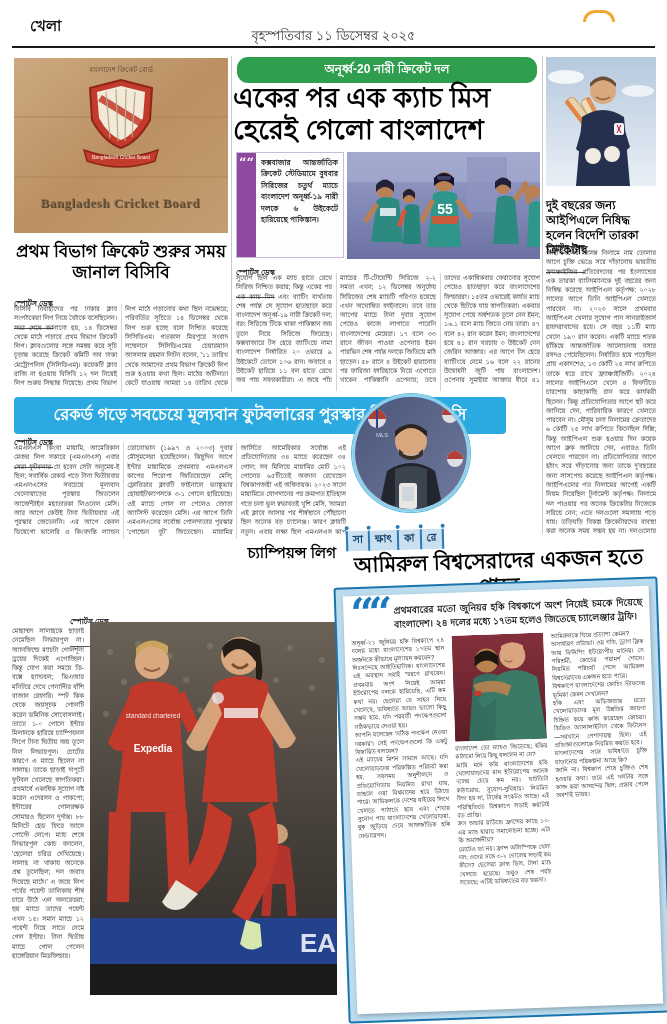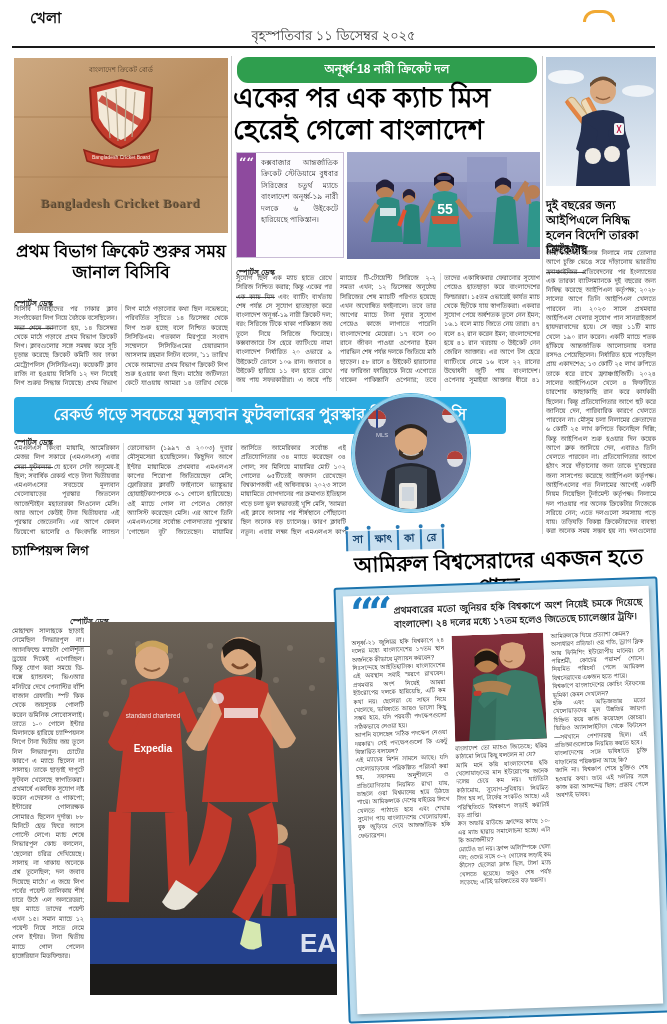--- a/index.html
+++ b/index.html
@@ -1,20 +1,20 @@
 <!DOCTYPE html>
 <html><head>
 <meta charset="utf-8">
 <style>
   html,body{margin:0;padding:0;background:#e8e8e8;}
   .page{position:relative;width:667px;height:1024px;background:#ffffff;margin:0 auto;
         font-family:"Liberation Sans","DejaVu Sans",sans-serif;color:#1a1a1a;overflow:hidden;}
   .abs{position:absolute;}
   
-  .hdr-section{left:30px;top:6px;font-size:15px;font-weight:bold;color:#111;}
+  .hdr-section{left:30px;top:14px;font-size:15px;font-weight:bold;color:#111;}
   .hdr-date{left:0;top:26px;width:667px;text-align:center;font-size:13px;color:#333;}
   .hdr-brand{right:12px;top:12px;text-align:right;}
   .brand-small{display:block;font-size:5px;color:#222;margin-bottom:-2px;text-align:left;}
   .brand-main{font-size:21px;font-weight:bold;color:#111;letter-spacing:0;line-height:1;}
   .brand-accent{color:#d02b20;position:relative;}
   .brand-arc{position:absolute;right:52px;top:10px;width:26px;height:9px;border:3px solid #f0a01e;
              border-bottom:none;border-radius:13px 13px 0 0;opacity:.9;}
   .brand-sep{color:#111;font-weight:normal;font-size:18px;padding:0 2px;}
   .hdr-rule{left:12px;top:46px;width:643px;height:2px;background:#1a1a1a;}
   .vrule{width:1px;background:#c9c9c9;}
@@ -23,26 +23,26 @@
                 border-radius:11px;padding:3px 0;}
   .headline-xl{font-size:27px;font-weight:800;line-height:1.18;text-align:left;color:#000;white-space:pre-line;}
   .headline-lg{font-size:21px;font-weight:800;line-height:1.2;text-align:center;color:#000;white-space:pre-line;}
   .headline-md{font-size:17px;font-weight:800;line-height:1.25;text-align:center;color:#000;}
   .headline-sm{font-size:11.5px;font-weight:800;line-height:1.3;color:#000;}
   .byline{font-size:7.5px;font-weight:bold;color:#111;border-bottom:1.5px solid #555;
           display:inline-block;padding-bottom:18px;}
   .body-txt{font-size:6.4px;line-height:1.45;text-align:justify;color:#222;overflow:hidden;}
   .cols2{column-count:2;column-gap:8px;column-rule:1px solid #d5d5d5;}
   .cols3{column-count:3;column-gap:8px;column-rule:1px solid #d5d5d5;}
-  .kicker-plain{font-size:13px;font-weight:bold;text-align:left;color:#000;}
+  .kicker-plain{font-size:15px;font-weight:bold;text-align:right;color:#000;}
   
   .qbox{display:flex;border:1px solid #c9bcd6;background:#fdfcff;}
   .qbox-strip{width:19px;background:#8e4a9e;color:#fff;font-size:13px;line-height:1;
               text-align:center;padding-top:3px;font-family:"DejaVu Serif",serif;font-weight:bold;}
-  .qbox-text{flex:1;font-size:7.4px;font-weight:normal;line-height:1.55;padding:4px 5px;color:#222;text-align:justify;}
+  .qbox-text{flex:1;font-size:7.4px;font-weight:bold;line-height:1.55;padding:4px 5px;color:#222;text-align:justify;}
   
   .banner-blue{background:#2aaae1;color:#fff;font-weight:800;font-size:16.5px;text-align:center;
                border-radius:4px;padding:5px 0;}
   .messi-circle{border-radius:50%;border:3px solid #8ed0ec;overflow:hidden;box-shadow:0 0 0 1px #5fb6de;}
   
   .tagrow{display:flex;}
   .tagcell{background:#c9e0f0;color:#0d3a66;font-weight:bold;font-size:10.5px;
            padding:1px 5px 2px;border-left:2px solid #2b7bb5;position:relative;}
   .tagcell.last{border-right:2px solid #2b7bb5;}
   .pin{position:absolute;top:-5px;left:-3px;width:4px;height:4px;background:#2b7bb5;border-radius:50%;}
@@ -96,21 +96,21 @@
       <text x="107" y="150" font-size="13" font-weight="bold" text-anchor="middle" fill="#54432e" style="letter-spacing:.5px" font-family="Liberation Serif, serif">Bangladesh Cricket Board</text>
       <text x="106" y="149" font-size="13" font-weight="bold" text-anchor="middle" fill="#7a6246" opacity="0.6" style="letter-spacing:.5px" font-family="Liberation Serif, serif">Bangladesh Cricket Board</text>
     </svg>
   </div>
   <div class="abs headline-md" style="left:12px;top:241px;width:218px;">প্রথম বিভাগ ক্রিকেট শুরুর সময় জানাল বিসিবি</div>
   <div class="abs" style="left:14px;top:292px;">
     <span class="byline">স্পোর্টস ডেস্ক</span>
   </div>
   <div class="abs body-txt cols2" style="left:14px;top:304px;width:214px;height:88px;">বিসিবি নির্বাহীদের পর ঢাকার ক্লাব সংগঠকেরা লিগ নিয়ে বৈঠকে বসেছিলেন। সভা শেষে জানানো হয়, ১৪ ডিসেম্বর থেকে মাঠে গড়াবে প্রথম বিভাগ ক্রিকেট লিগ। ক্লাবগুলোর সঙ্গে সমন্বয় করে সূচি চূড়ান্ত করেছে ক্রিকেট কমিটি অব ঢাকা মেট্রোপলিস (সিসিডিএম)। কয়েকটি ক্লাব রাজি না হওয়ায় বিসিবি ১২ দল নিয়েই লিগ শুরুর সিদ্ধান্ত নিয়েছে। প্রথম বিভাগ লিগ মাঠে গড়ানোর কথা ছিল নভেম্বরে; পরিবর্তিত সূচিতে ১৪ ডিসেম্বর থেকে লিগ শুরু হচ্ছে বলে নিশ্চিত করেছে সিসিডিএম। গতকাল মিরপুরে সংবাদ সম্মেলনে সিসিডিএমের চেয়ারম্যান আসলাম রহমান লিটন বলেন, '১১ তারিখ থেকে আমাদের প্রথম বিভাগ ক্রিকেট লিগ শুরু হওয়ার কথা ছিল। মাঠের জটিলতা কেটে যাওয়ায় আমরা ১৪ তারিখ থেকে খেলা শুরু করছি।' লিগ বর্জন করা ক্লাবগুলো নিয়ে তিনি বলেন, 'দেখুন, আমরা তো আনুষ্ঠানিকভাবে কোনো চিঠি পাইনি। কেউ যদি খেলতে না চায়, সেটা তাদের সিদ্ধান্ত। আমরা দরজা খোলা রেখেছি।' প্রথম বিভাগের ৮ ক্লাব এখনো রাজি না থাকায় অংশ নিচ্ছে শাইনপুকুর ক্রিকেট ক্লাব, উত্তরা ক্রিকেট ক্লাব, বাংলাদেশ পুলিশ ক্রিকেট ক্লাব, শেখ জামাল ক্রিকেটার্স, লালমাটিয়া ক্লাব, বসুন্ধরা রাইডার্স, ঢাকা লেপার্ডস স্পোর্টিং ক্লাব, ঢাকা অ্যাসেটস ও সিএমজেএফসহ মোট ১২ দল। শিগগিরই দলবদল কার্যক্রম শুরু হবে বলে জানিয়েছে সিসিডিএম।</div>
 
-  <div class="abs kicker-green" style="left:237px;top:57px;width:300px;">অনূর্ধ্ব-18 নারী ক্রিকেট দল</div>
+  <div class="abs kicker-green" style="left:237px;top:57px;width:300px;">অনূর্ধ্ব-20 নারী ক্রিকেট দল</div>
   <div class="abs headline-xl" style="left:233px;top:83px;width:307px;">একের পর এক ক্যাচ মিস
 হেরেই গেলো বাংলাদেশ</div>
 
   <div class="abs qbox" style="left:236px;top:152px;width:106px;height:104px;">
     <div class="qbox-strip">““</div>
     <div class="qbox-text">কক্সবাজার আন্তর্জাতিক ক্রিকেট স্টেডিয়ামে বুধবার সিরিজের চতুর্থ ম্যাচে বাংলাদেশ অনূর্ধ্ব-১৯ নারী দলকে ৬ উইকেটে হারিয়েছে পাকিস্তান।</div>
   </div>
 
   <div class="abs" style="left:347px;top:152px;width:193px;height:107px;">
     <svg width="193" height="107" viewBox="0 0 193 107">

